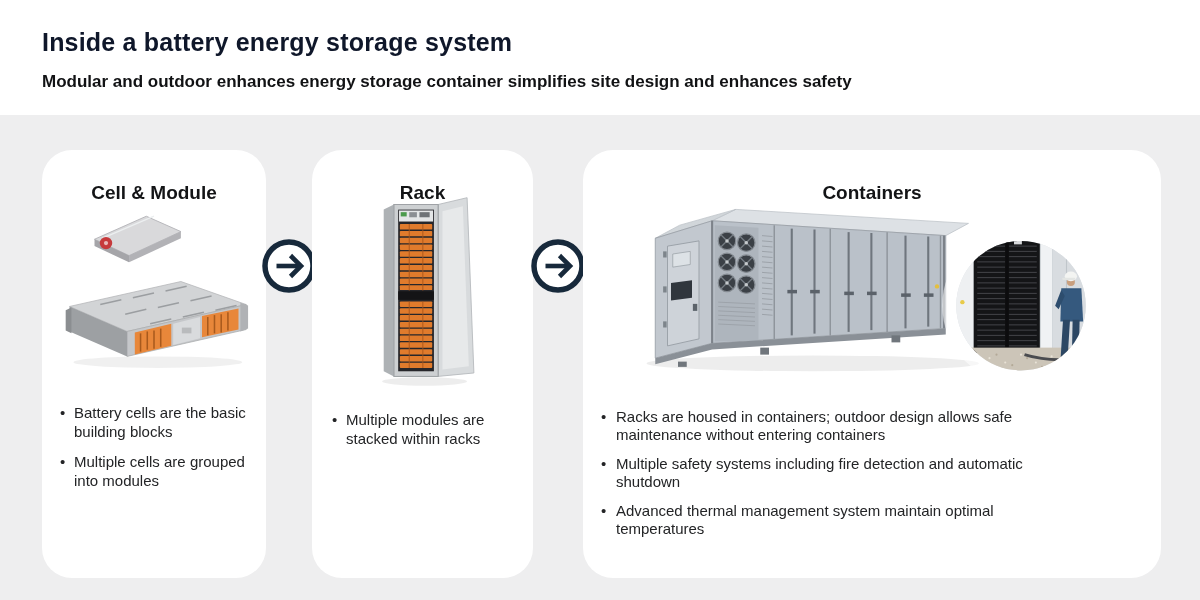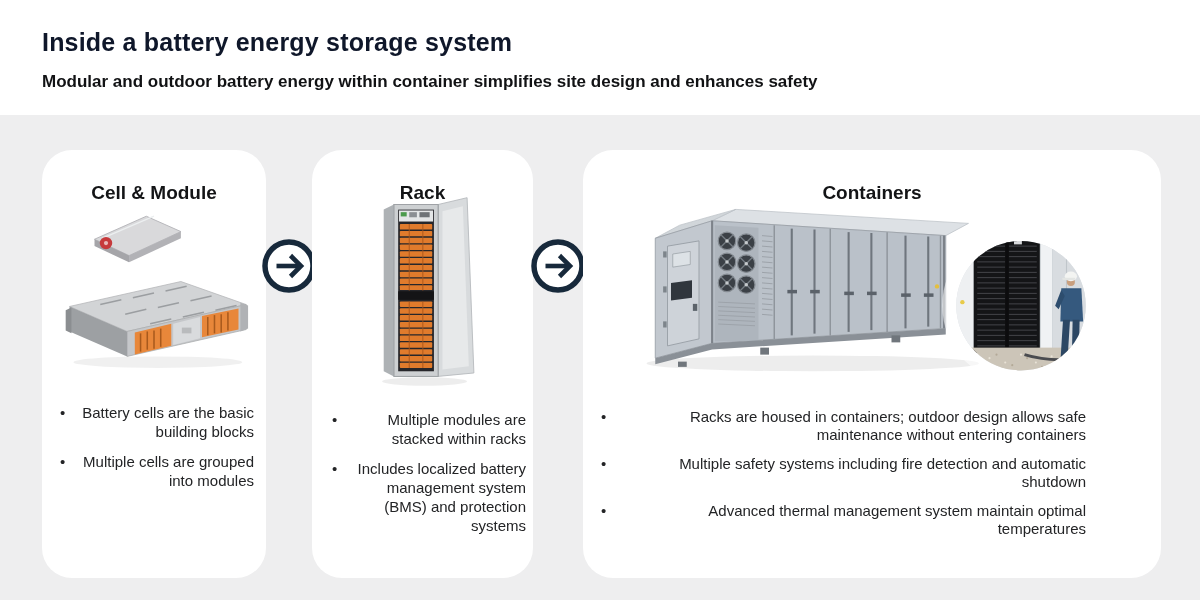--- a/index.html
+++ b/index.html
@@ -14,38 +14,38 @@
   .panel{position:absolute;top:35px;height:428px;background:#ffffff;border-radius:30px;}
   .panel-1{left:42px;width:224px;}
   .panel-2{left:312px;width:221px;}
   .panel-3{left:583px;width:578px;}
   .panel-title{position:absolute;top:16px;left:0;right:0;text-align:center;font-size:19px;font-weight:bold;color:#131416;margin-top:16px;}
   .figure{position:absolute;}
   .fig-1{left:16px;top:52px;}
   .fig-2{left:46px;top:46px;}
   .fig-3{left:46px;top:40px;}
   .bullets{list-style:none;margin:0;padding:0;position:absolute;}
-  .bullets li{position:relative;padding-left:16px;color:#232426;font-size:15px;line-height:19px;text-align:right;}
+  .bullets li{position:relative;padding-left:16px;color:#232426;font-size:15px;line-height:19px;}
   .bullets li::before{content:"\2022";position:absolute;left:2px;top:0;color:#232426;}
   .bullets li + li{margin-top:11px;}
   .panel-1 .bullets{left:16px;top:253px;width:196px;}
   .panel-2 .bullets{left:18px;top:260px;width:196px;}
   .panel-3 .bullets{left:16px;top:250px;width:520px;}
   .panel-3 .bullets li{max-width:470px;line-height:18px;padding-left:17px;margin-top:8px;}
   .panel-3 .bullets li + li{margin-top:11px;}
   .arrow{position:absolute;width:58px;height:58px;top:122px;}
   .arrow-1{left:260px;}
   .arrow-2{left:529px;}
 </style>
 </head>
 <body>
 
 <div class="header">
   <div class="title">Inside a battery energy storage system</div>
-  <div class="subtitle">Modular and outdoor battery energy within container simplifies site design and enhances safety</div>
+  <div class="subtitle">Modular and outdoor enhances energy storage container simplifies site design and enhances safety</div>
 </div>
 
 <div class="stage">
 
   <div class="panel panel-1">
     <div class="panel-title">Cell &amp; Module</div>
     <div class="figure fig-1">
       <svg width="192" height="184" viewBox="0 0 200 190">
 
         <polygon points="38,38 92,14 128,30 74,55" fill="#d9d9db" stroke="#b6b6ba" stroke-width="1"></polygon>
@@ -153,21 +153,20 @@
           <line x1="60" y1="33" x2="60" y2="111"></line>
             <line x1="76" y1="33" x2="76" y2="111"></line>
           <line x1="60" y1="124" x2="60" y2="202"></line>
             <line x1="76" y1="124" x2="76" y2="202"></line>
         </g>
         <rect x="42" y="10" width="52" height="202" fill="none" stroke="#9ca0a3" stroke-width="1"></rect>
       </svg>
     </div>
     <ul class="bullets">
       <li>Multiple modules are stacked within racks</li>
-      <li>Includes localized battery management system (BMS) and protection systems</li>
     </ul>
   </div>
 
   <div class="arrow arrow-2">
     <svg width="58" height="58" viewBox="0 0 58 58">
       <circle cx="29" cy="29" r="24" fill="#ffffff" stroke="#17293b" stroke-width="5.5"></circle>
       <path d="M16.5 29 H39" stroke="#17293b" stroke-width="4.6" fill="none"></path>
       <path d="M30.5 18.5 L41 29 L30.5 39.5" stroke="#17293b" stroke-width="4.6" fill="none"></path>
     </svg>
   </div>

